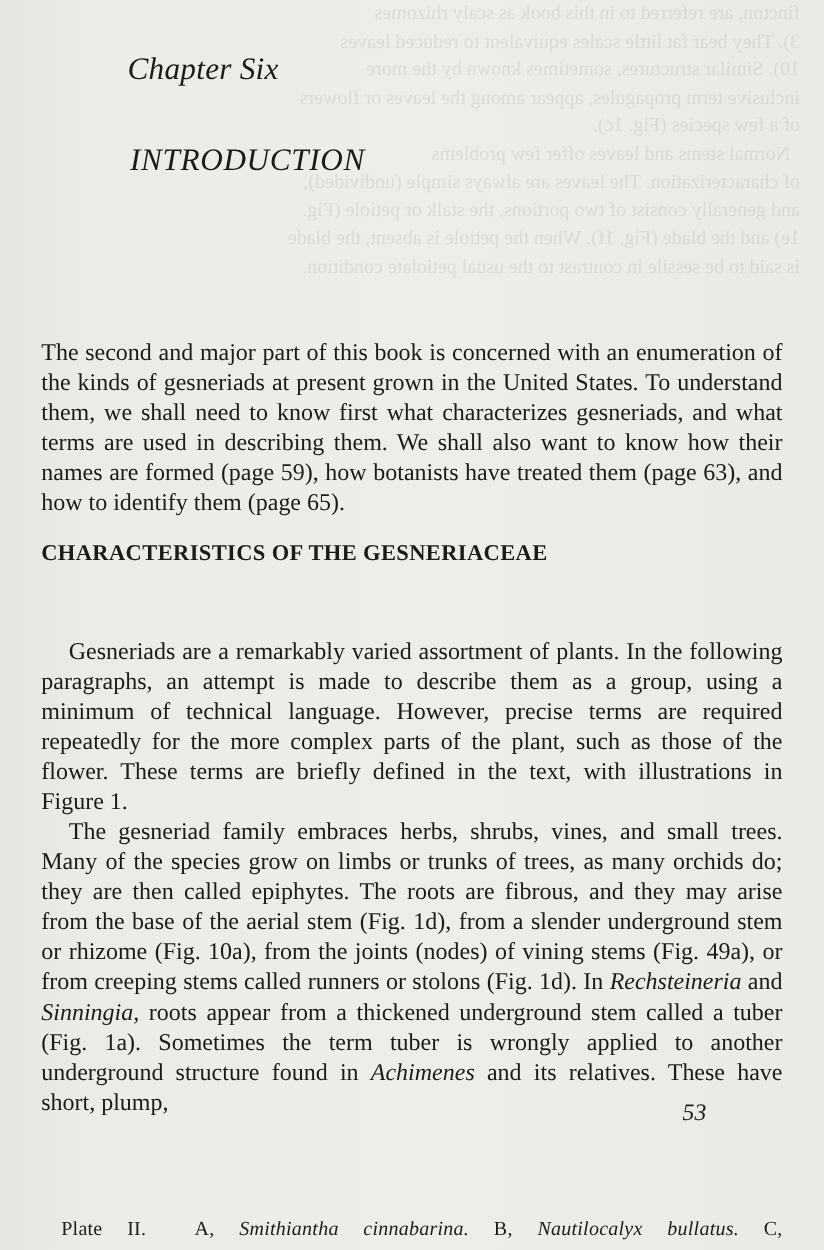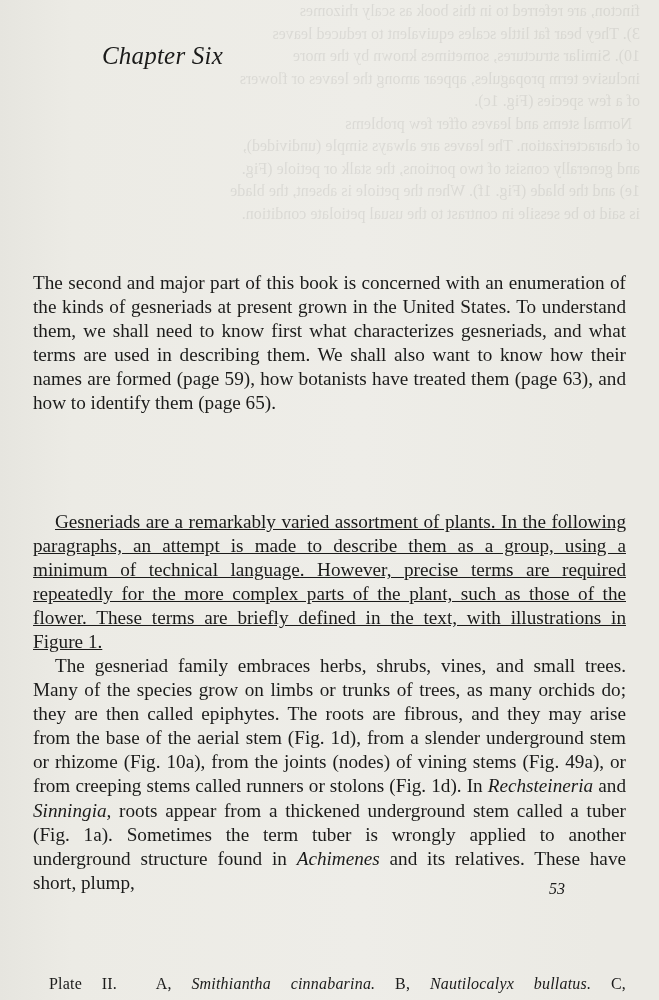--- a/index.html
+++ b/index.html
@@ -72,30 +72,30 @@
     }
     .para1 { top: 233px; }
     .heading {
       position: absolute;
       left: 33px;
       top: 432px;
       font-weight: bold;
       font-size: 18px;
       letter-spacing: 0.3px;
     }
-    .para2 { top: 472px; text-decoration: underline; }
+    .para2 { top: 472px; }
     .para3 { top: 616px; }
     b { font-weight: normal; }
     i { font-style: italic; }
     .pagenum {
       position: absolute;
       right: 36px;
       top: 880px;
       font-style: italic;
-      font-size: 16px;
+      font-size: 19px;
     }
     .caption {
       position: absolute;
       left: 33px;
       top: 972px;
       width: 593px;
       font-size: 16px;
       line-height: 23.5px;
       text-align: justify;
       text-align-last: justify;
@@ -120,25 +120,27 @@
 10). Similar structures, sometimes known by the more
 inclusive term propagules, appear among the leaves or flowers
 of a few species (Fig. 1c).
   Normal stems and leaves offer few problems
 of characterization. The leaves are always simple (undivided),
 and generally consist of two portions, the stalk or petiole (Fig.
 1e) and the blade (Fig. 1f). When the petiole is absent, the blade
 is said to be sessile in contrast to the usual petiolate condition.</div>
 
   <div class="chapter">Chapter Six</div>
+  <div class="intro">INTRODUCTION</div>
 
   <div class="body-text para1">
     <p class="last">The second and major part of this book is concerned with an enumeration of the kinds of gesneriads at present grown in the United States. To understand them, we shall need to know first what characterizes gesneriads, and what terms are used in describing them. We shall also want to know how their names are formed (page 59), how botanists have treated them (page 63), and how to identify them (page 65).</p>
   </div>
 
+  <div class="heading">CHARACTERISTICS OF THE GESNERIACEAE</div>
 
   <div class="body-text para2">
     <p class="indent last">Gesneriads are a remarkably varied assortment of plants. In the following paragraphs, an attempt is made to describe them as a group, using a minimum of technical language. However, precise terms are required repeatedly for the more complex parts of the plant, such as those of the flower. These terms are briefly defined in the text, with illustrations in Figure 1.</p>
   </div>
 
   <div class="body-text para3">
     <p class="indent last"><span>The gesneriad family embraces herbs, shrubs, vines, and small trees. Many of the species grow on limbs or trunks of trees, as many orchids do; they are then called </span><b>epiphytes.</b><span> The roots are fibrous, and they may arise from the base of the aerial stem (Fig. 1d), from a slender underground stem or </span><b>rhizome</b><span> (Fig. 10a), from the joints (</span><b>nodes</b><span>) of vining stems (Fig. 49a), or from creeping stems called runners or </span><b>stolons</b><span> (Fig. 1d). In </span><i>Rechsteineria</i><span> and </span><i>Sinningia,</i><span> roots appear from a thickened underground stem called a </span><b>tuber</b><span> (Fig. 1a). Sometimes the term tuber is wrongly applied to another underground structure found in </span><i>Achimenes</i><span> and its relatives. These have short, plump,</span></p>
   </div>
 
   <div class="pagenum">53</div>

